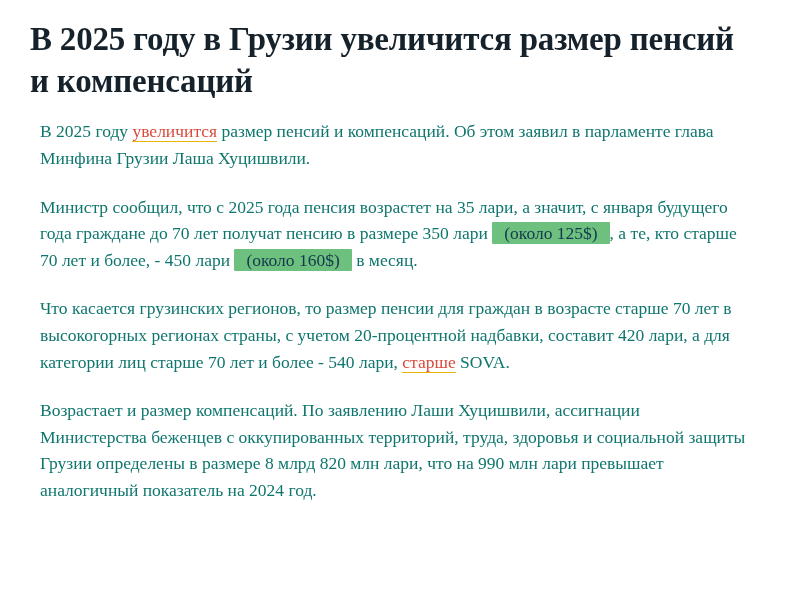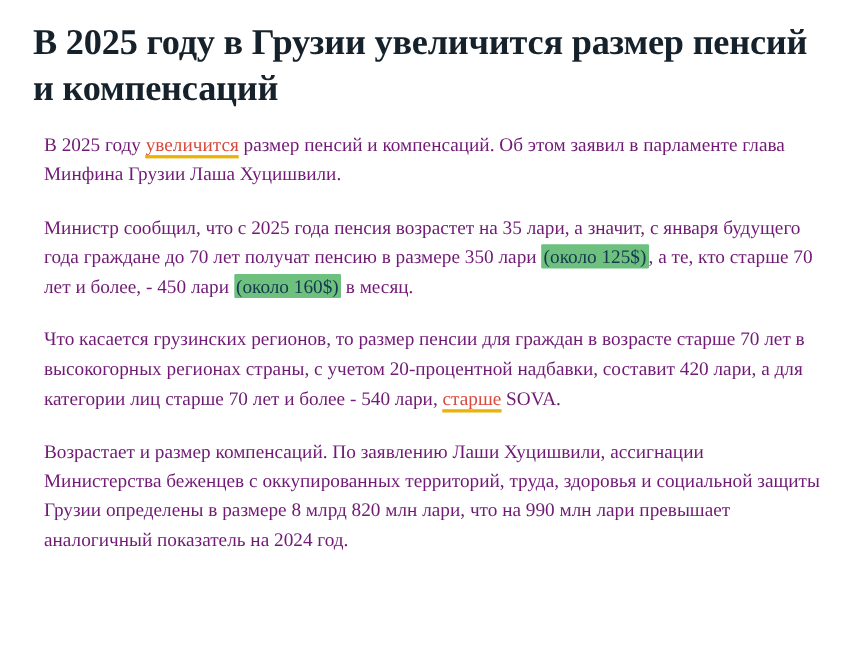--- a/index.html
+++ b/index.html
@@ -41,31 +41,31 @@
     color: #1c4e6e;
     margin: 0 0 22px 0;
     text-align: left;
     font-weight: 400;
   }
   .para:last-child {
     margin-bottom: 14px;
   }
   .link-red {
     color: #d94a3d;
-    border-bottom: 3px solid #eab308;
+    border-bottom: 1px solid #eab308;
     text-decoration: none;
   }
   .hl-green {
     background: #6ec07f;
     color: #14384d;
-    padding: 1px 2px;
+    padding: 1px 12px;
     border-radius: 1px;
   }
   .plain {
-    color: #701a75;
+    color: #0f766e;
   }
 </style>
 </head>
 <body>
 
 <div class="page">
   <h1 class="headline">В 2025 году в Грузии увеличится размер пенсий и компенсаций</h1>
   <div class="article">
     <p class="para"><span class="plain">В 2025 году </span><a class="link-red" href="#">увеличится</a><span class="plain"> размер пенсий и компенсаций. Об этом заявил в парламенте глава Минфина Грузии Лаша Хуцишвили.</span></p>
     <p class="para"><span class="plain">Министр сообщил, что с 2025 года пенсия возрастет на 35 лари, а значит, с января будущего года граждане до 70 лет получат пенсию в размере 350 лари </span><span class="hl-green">(около 125$)</span><span class="plain">, а те, кто старше 70 лет и более, - 450 лари </span><span class="hl-green">(около 160$)</span><span class="plain"> в месяц.</span></p>

